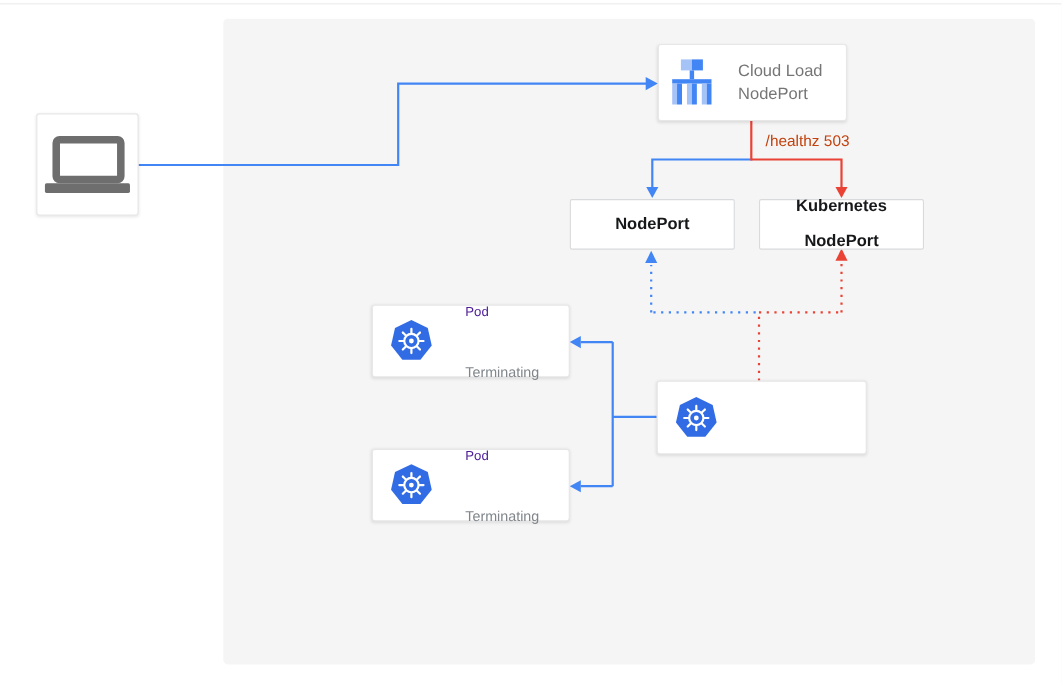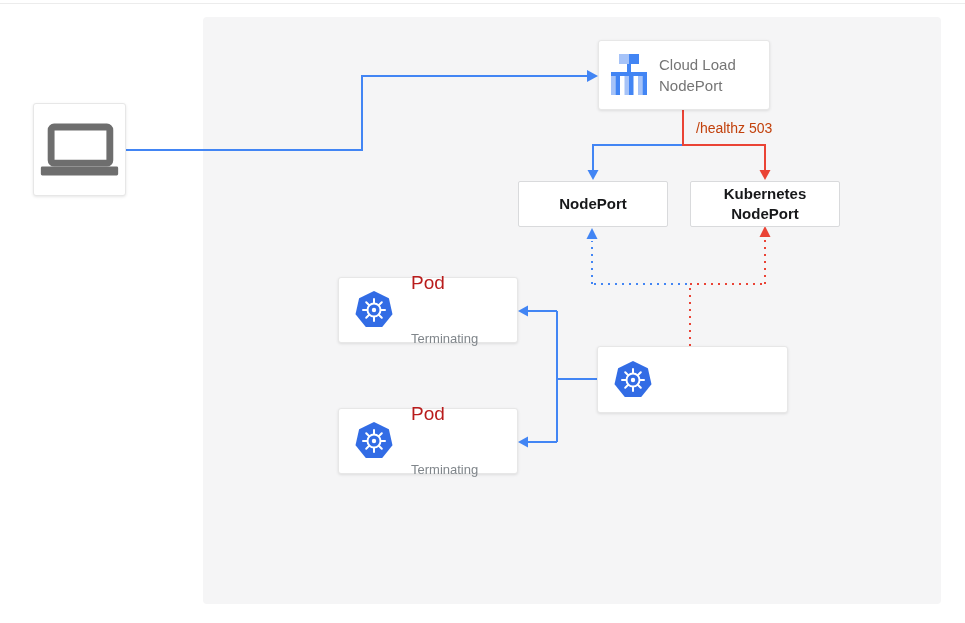--- a/index.html
+++ b/index.html
@@ -11,21 +11,21 @@
   .canvas { position:absolute; left:203px; top:17px; width:738px; height:587px;
     background:#f5f5f6; border-radius:4px; }
 
   .nodes-group { position:absolute; left:290px; top:196px; width:566px; height:352px;
     background:#e4f0fc; border-radius:3px; }
   .nodes-label { position:absolute; left:19px; top:11px; font-size:15px; color:#3c4043; }
 
   .connector-layer { position:absolute; left:0; top:0; width:965px; height:623px;
     pointer-events:none; z-index:3; }
 
-  .node-box { position:absolute; background:#fff; z-index:4; }
+  .node-box { position:absolute; background:#fff; z-index:4;gap:12px; }
   .shadow { border:1px solid #e7e7e7; border-radius:3px;
     box-shadow:0 1px 3px rgba(0,0,0,.10); }
 
   .client-box { left:33px; top:103px; width:93px; height:93px;
     display:flex; align-items:center; justify-content:center; }
 
   .lb-box { left:598px; top:40px; width:172px; height:70px;
     display:flex; align-items:center; padding-left:12px; }
   .lb-text { margin-left:12px; font-size:15px; line-height:21px; color:#757575; }
 
@@ -34,21 +34,21 @@
     font-size:15px; font-weight:bold; color:#17181a; line-height:20px; text-align:center; }
   .nodeport-box { left:518px; top:181px; width:150px; height:46px; }
   .hc-box { left:690px; top:181px; width:150px; height:46px; }
 
   .k8s-box { display:flex; align-items:center; }
   .pod1-box { left:338px; top:277px; width:180px; height:66px; }
   .pod2-box { left:338px; top:408px; width:180px; height:66px; }
   .kproxy-box { left:597px; top:346px; width:191px; height:67px; }
   .k8s-box .icon-wrap { margin-left:15px; width:40px; height:40px; flex:0 0 auto; }
   .k8s-box .text-wrap { margin-left:17px; }
-  .k8s-title { font-size:19px; color:#b91c1c; line-height:22px; }
+  .k8s-title { font-size:12px; color:#4c1d95; line-height:22px; }
   .k8s-sub { font-size:13px; color:#80868b; line-height:21px;margin-top:34px; }
 
   .healthz-label { position:absolute; left:696px; top:120px; font-size:14px;
     font-weight:normal; color:#c2410c; z-index:4; }
 </style>
 </head>
 <body>
 
 <div class="stage">
   <div class="top-hairline"></div>

